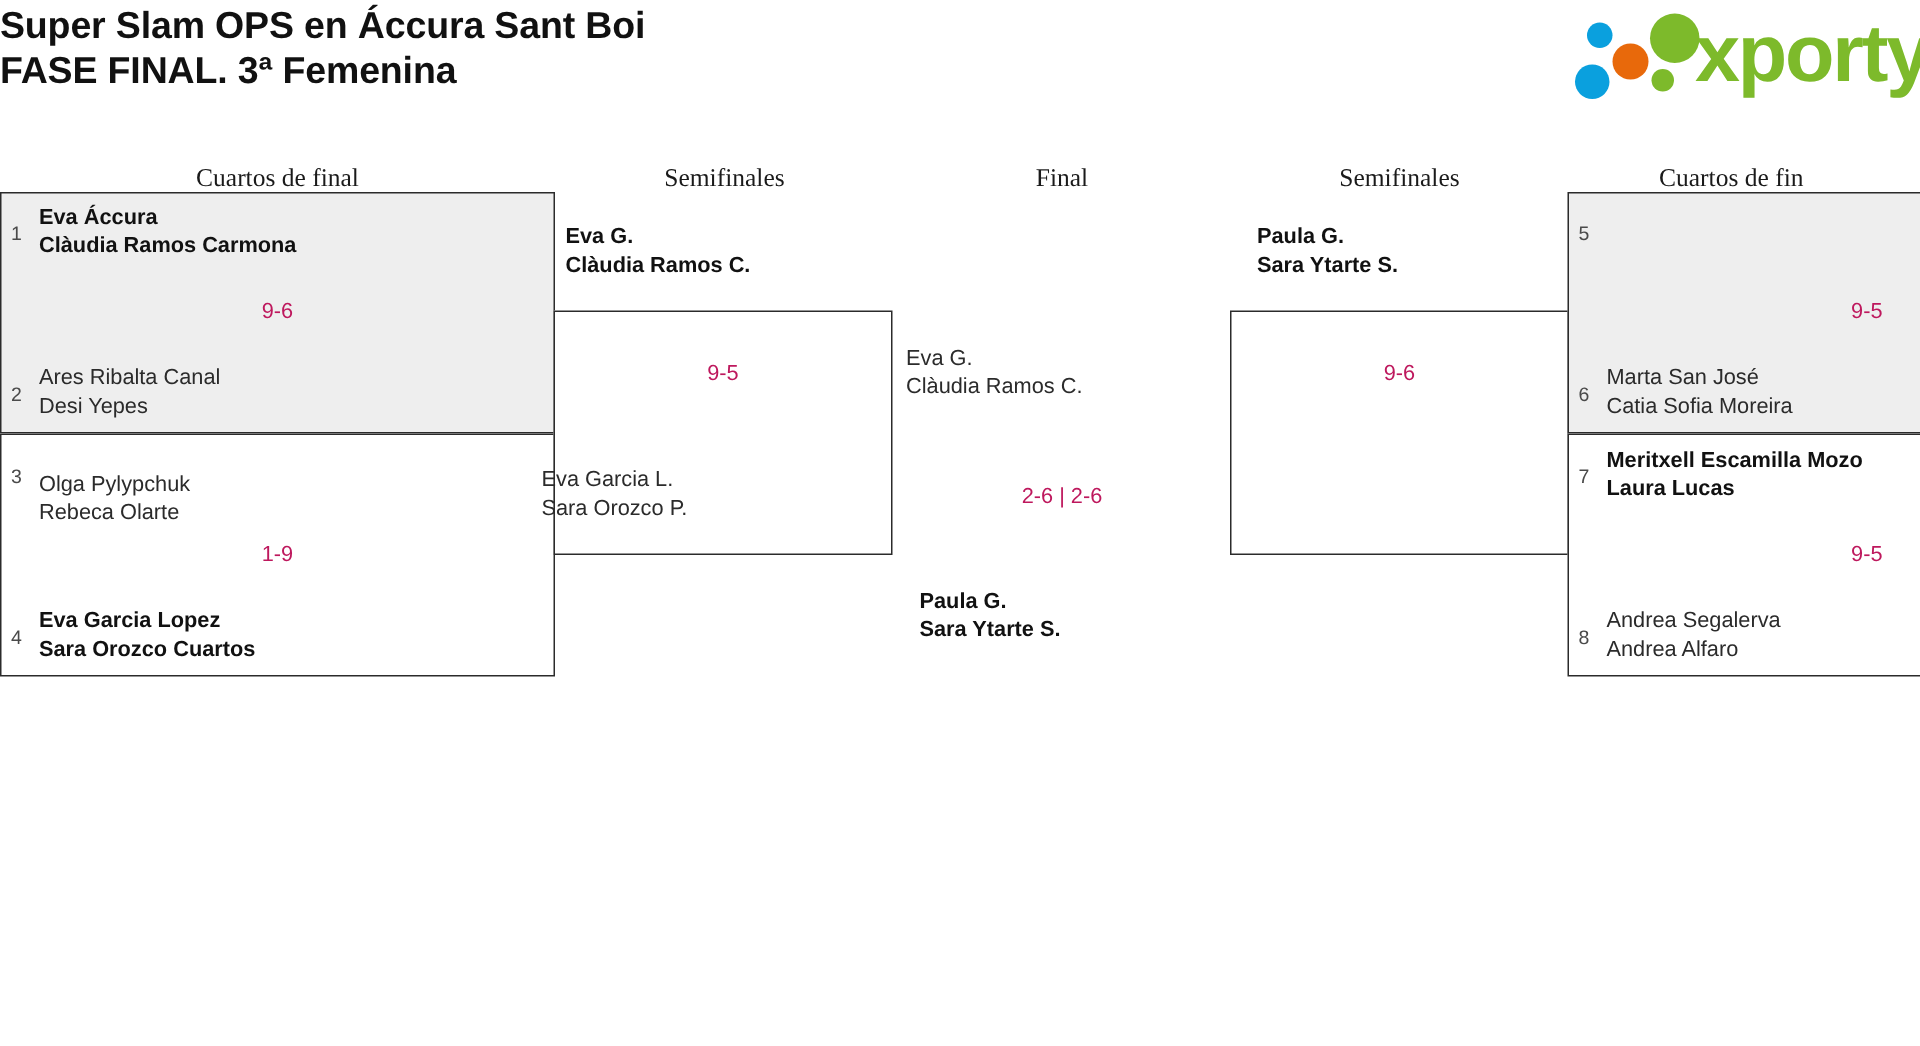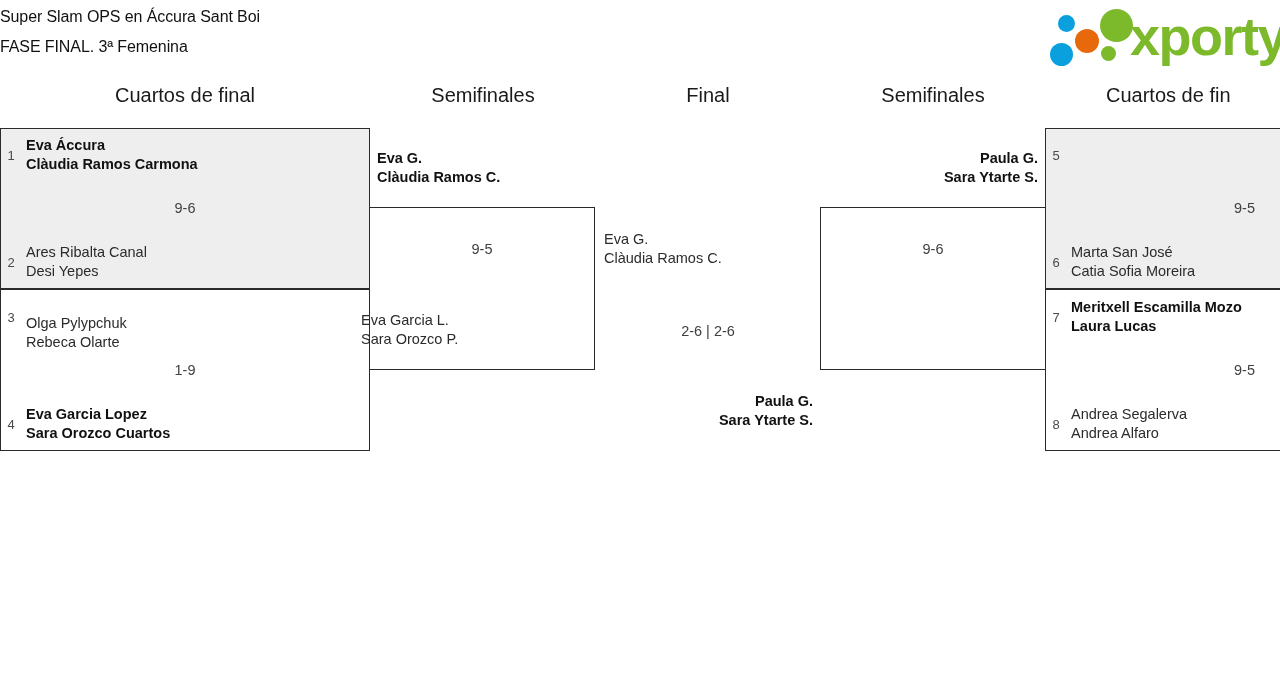--- a/index.html
+++ b/index.html
@@ -20,23 +20,23 @@
   
   #header {
     position: absolute;
     left: 0; top: 0;
     width: 1280px;
     height: 88px;
   }
   #title-block {
     position: absolute;
     left: 0px; top: 2px;
-    font-size: 16px;
+    font-size: 25px;
     line-height: 30px;
-    font-weight: 400;
+    font-weight: 700;
     color: #111111;
     letter-spacing: -0.1px;
   }
   #title-block .tline { display: block; white-space: nowrap; }
 
   
   #logo {
     position: absolute;
     left: 1046px; top: 4px;
     width: 234px; height: 64px;
@@ -53,27 +53,28 @@
     font-size: 54px;
     line-height: 60px;
     font-weight: 700;
     color: #7dba2b;
     letter-spacing: -1.5px;
   }
 
   
   .round-header {
     position: absolute;
-    top: 84px;
-    font-size: 20px;
+    top: 108px;
+    font-size: 17px;
     line-height: 22px;
     font-weight: 400;
     color: #1a1a1a;
     text-align: center;
     white-space: nowrap;
+    font-family: Liberation Serif, serif;
   }
 
   
   #bracket {
     position: absolute;
     left: 0; top: 0;
     width: 1280px; height: 697px;
   }
 
   .match-box {
@@ -86,37 +87,37 @@
 
   
   .players {
     position: absolute;
     font-size: 14.5px;
     line-height: 19px;
     color: #2b2b2b;
     white-space: nowrap;
   }
   .players.win { font-weight: 700; color: #111111; }
-  .players.right { text-align: right; }
+  .players.right { }
   .players .pl { display: block; }
 
   .seed {
     position: absolute;
     font-size: 13px;
     line-height: 19px;
     color: #4a4a4a;
     text-align: center;
     width: 16px;
   }
 
   .score {
     position: absolute;
     font-size: 14.5px;
     line-height: 19px;
-    color: #404040;
+    color: #be185d;
     white-space: nowrap;
   }
   .score.ctr { text-align: center; }
   .score.right { text-align: right; }
 </style>
 </head>
 <body>
 
 <div id="header">
 

